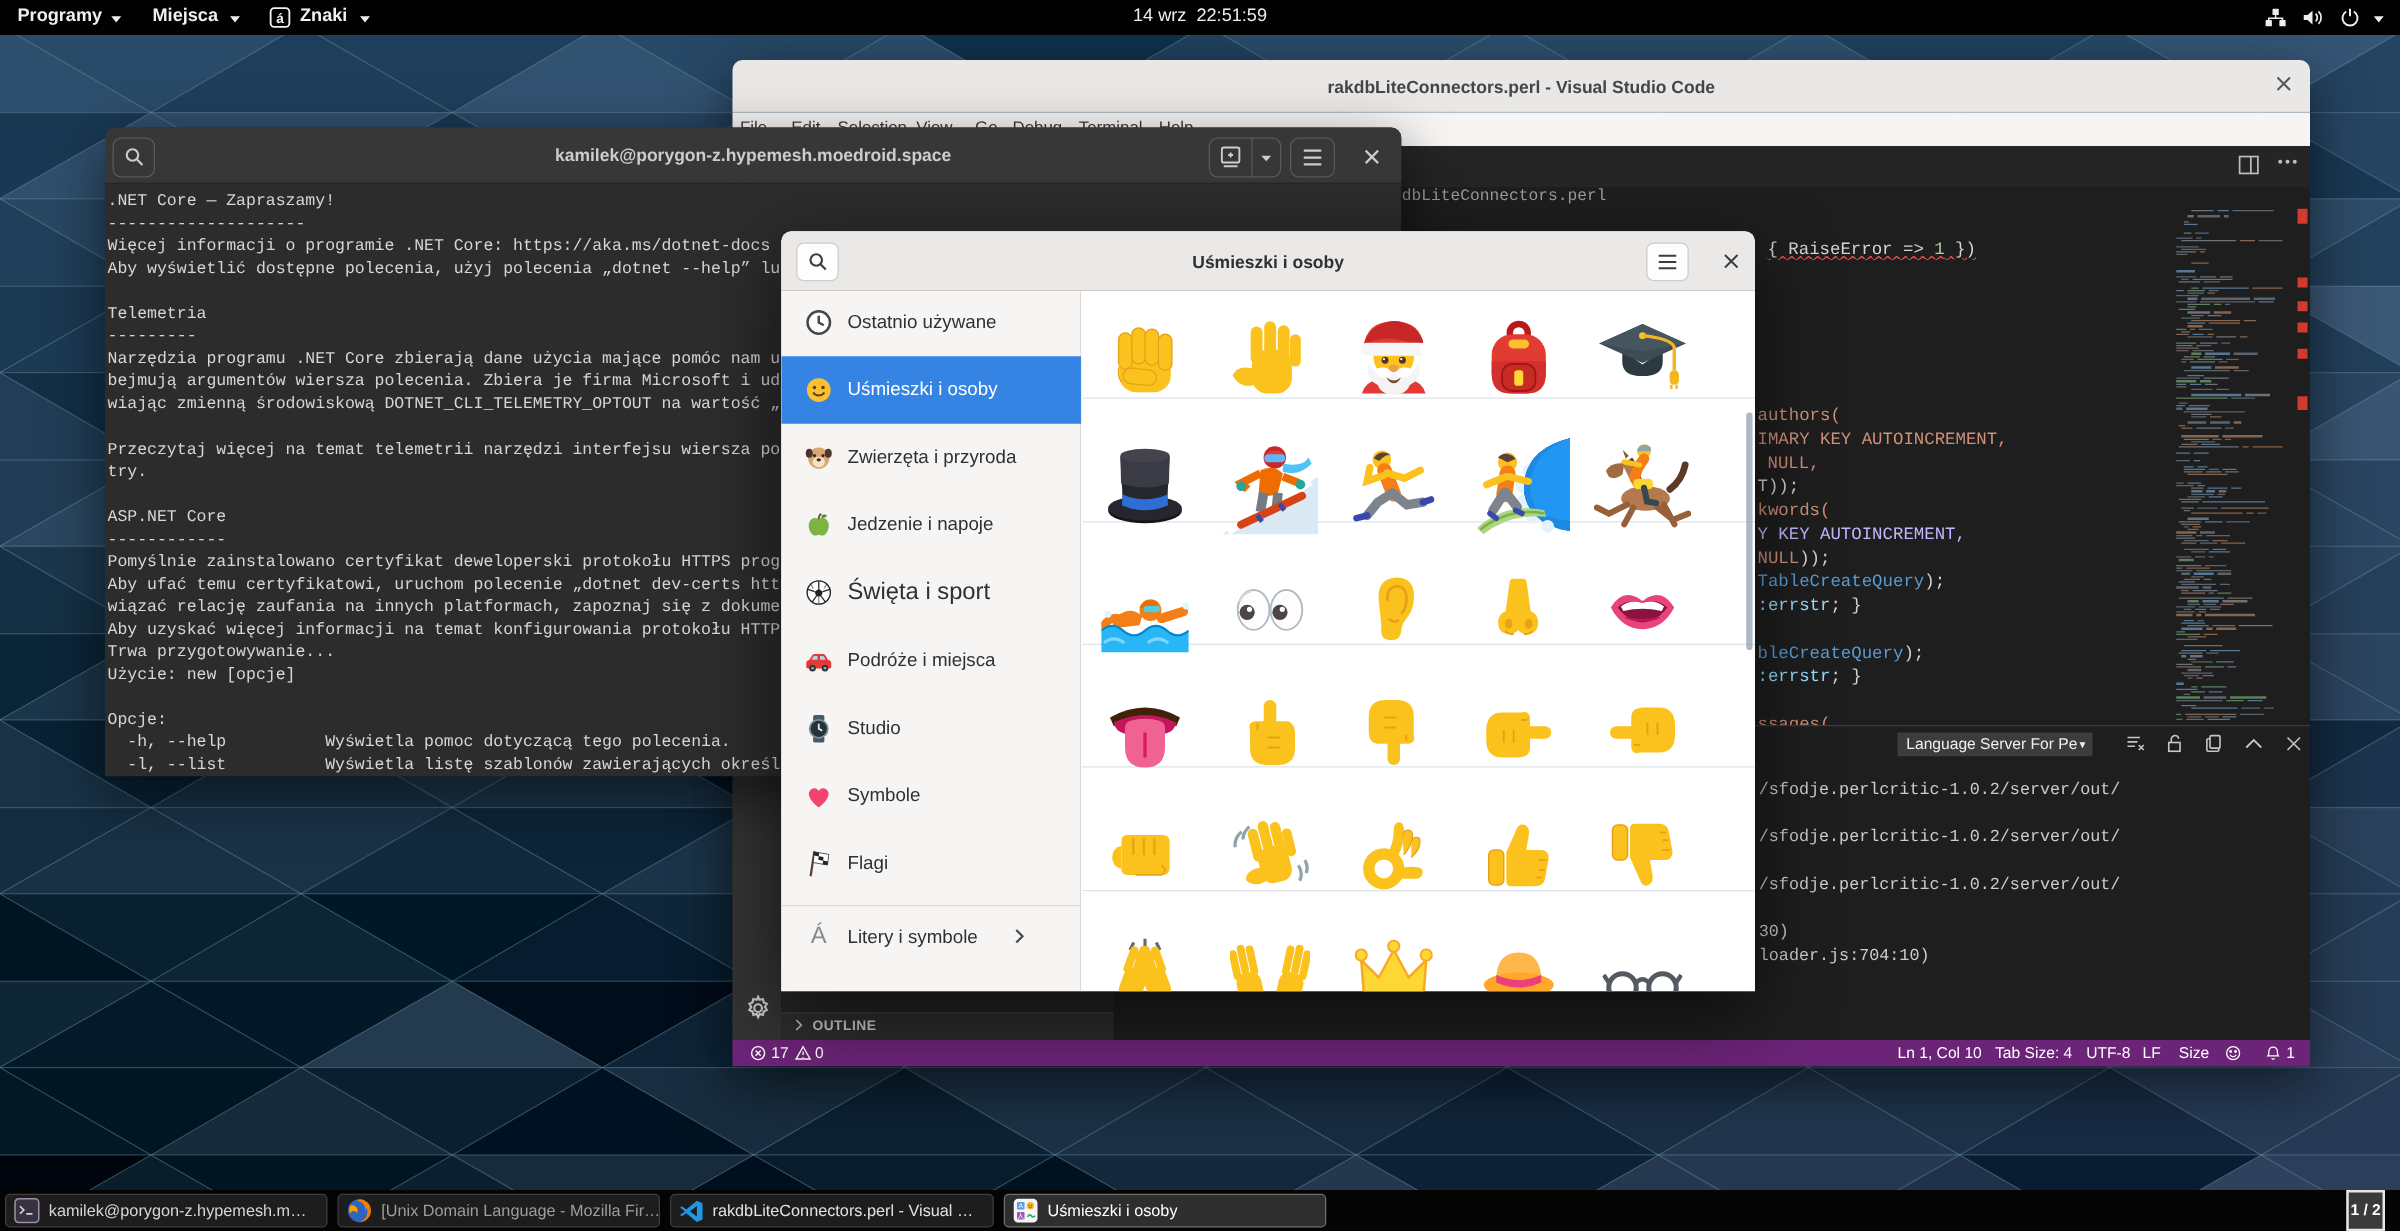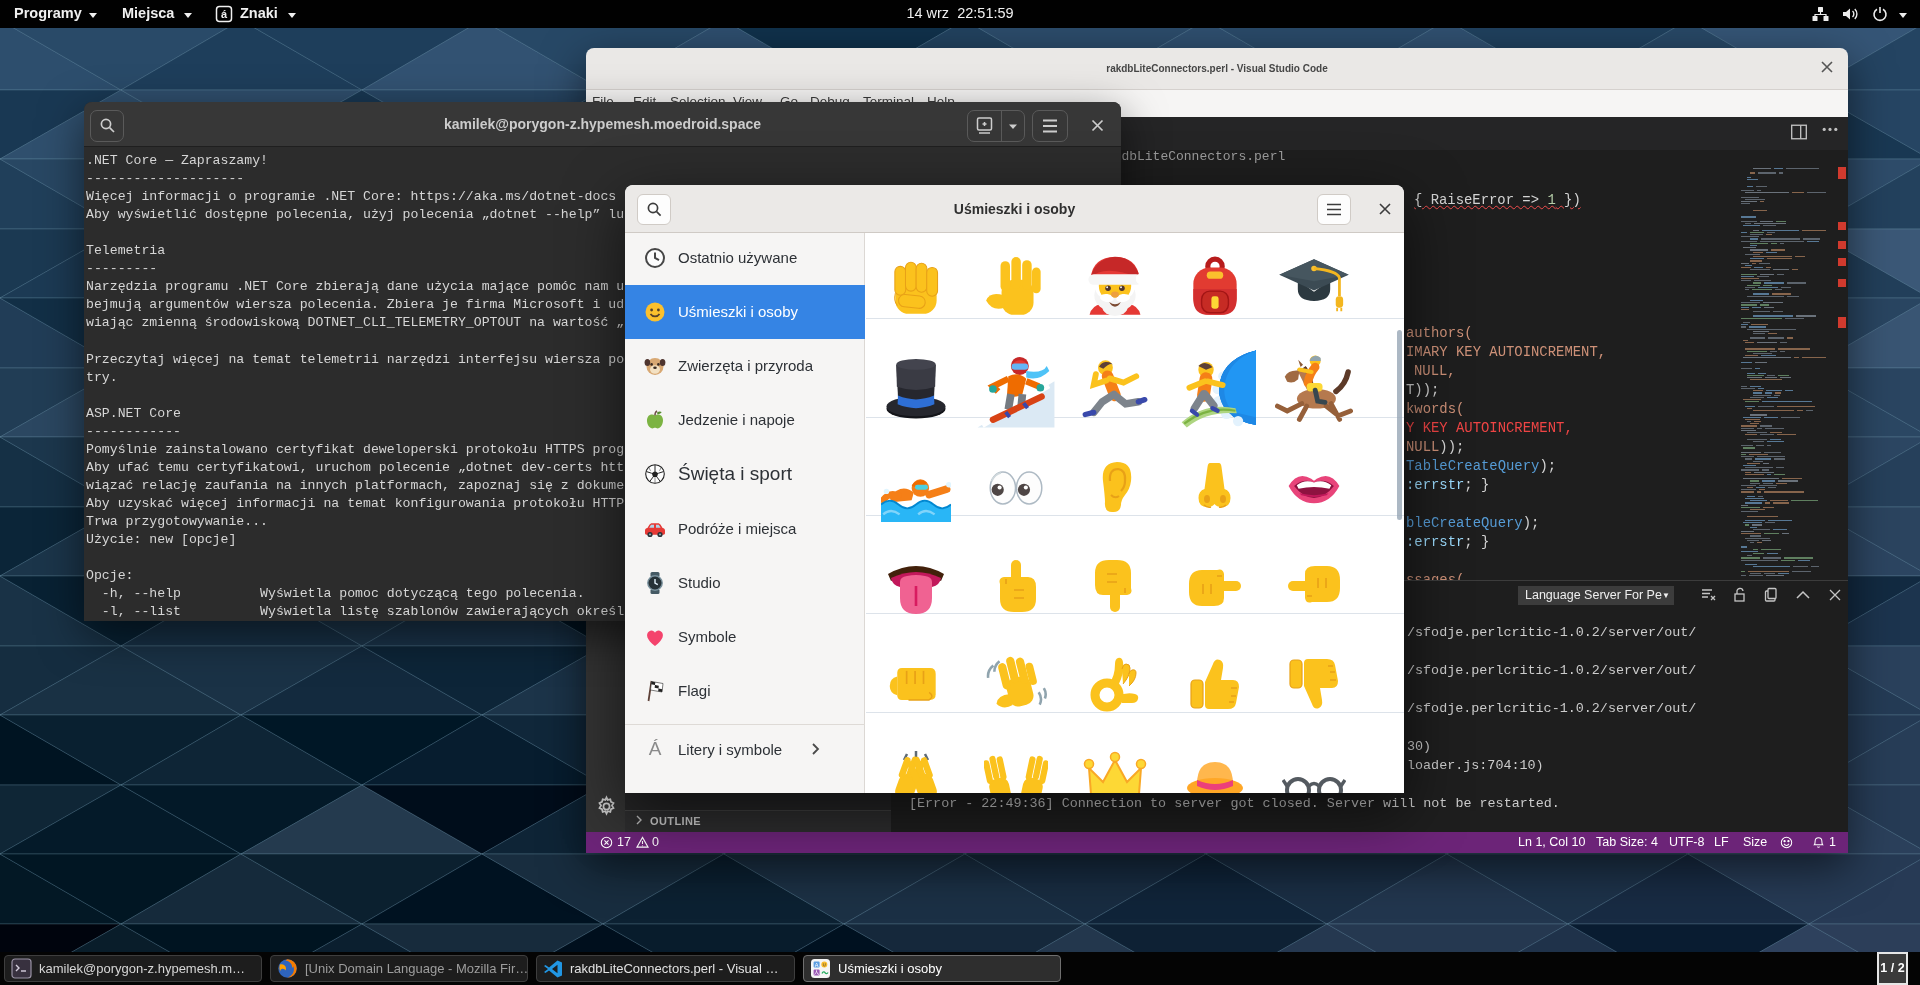--- a/index.html
+++ b/index.html
@@ -362,21 +362,21 @@
       <polygon points="1447,993 1327,1063 1568,1063" fill="#2f415b"></polygon>
       <polygon points="1447,993 1688,993 1568,1063" fill="#25374f"></polygon>
       <polygon points="1688,993 1568,1063 1809,1063" fill="#334561"></polygon>
       <polygon points="1688,993 1930,993 1809,1063" fill="#21324b"></polygon>
       <polygon points="1930,993 1809,1063 2050,1063" fill="#374967"></polygon>
       <polygon points="1930,993 2171,993 2050,1063" fill="#20314b"></polygon>
     </g>
   </svg>
 <div class="win" style="left:586px;top:48px;width:1262px;height:805px;z-index:10;border-radius:8px 8px 0 0">
     <div class="abs" style="left:0;top:0;width:1262px;height:42px;background:#eae8e6;border-radius:8px 8px 0 0;border-bottom:1px solid #d5d1ce"></div>
-    <div class="abs" style="left:0;top:0;width:1262px;height:42px;line-height:42px;text-align:center;font-size:10px;font-weight:bold;color:#464646">rakdbLiteConnectors.perl - Visual Studio Code</div>
+    <div class="abs" style="left:0;top:0;width:1262px;height:42px;line-height:42px;text-align:center;font-size:14px;font-weight:bold;color:#464646">rakdbLiteConnectors.perl - Visual Studio Code</div>
     <svg class="abs" style="left:1233px;top:11px" width="16" height="16" fill="none" stroke="#555" stroke-width="1.6">
       <path d="M3 3 L13 13 M13 3 L3 13"></path>
     </svg>
     <div class="abs" style="left:0;top:42px;width:1262px;height:27px;background:#f6f5f4"></div>
     <div class="abs" style="left:6px;top:42px;height:27px;line-height:23px;font-size:13.5px;color:#3a3a3a">File</div>
     <div class="abs" style="left:47px;top:42px;height:27px;line-height:23px;font-size:13.5px;color:#3a3a3a">Edit</div>
     <div class="abs" style="left:84px;top:42px;height:27px;line-height:23px;font-size:13.5px;color:#3a3a3a">Selection</div>
     <div class="abs" style="left:147px;top:42px;height:27px;line-height:23px;font-size:13.5px;color:#3a3a3a">View</div>
     <div class="abs" style="left:194px;top:42px;height:27px;line-height:23px;font-size:13.5px;color:#3a3a3a">Go</div>
     <div class="abs" style="left:224px;top:42px;height:27px;line-height:23px;font-size:13.5px;color:#3a3a3a">Debug</div>
@@ -406,21 +406,21 @@
     </svg>
     <div class="abs" style="left:305px;top:102px;width:957px;height:20px;background:#1e1e1e"></div>
     <div class="abs mono" style="left:512px;top:99px;height:19px;line-height:19px;font-size:13px;color:#9d9d9d">rakdbLiteConnectors.perl</div>
     <div class="abs" style="left:305px;top:122px;width:957px;height:458px;background:#1e1e1e"></div>
     <div class="abs mono" style="left:828px;top:143px;height:19px;line-height:19px;font-size:13.9px;text-decoration:underline;text-decoration-style:wavy;text-decoration-color:#f14c4c;text-decoration-thickness:1px;"><span style="color:#d4d4d4">{ RaiseError =&gt; </span><span style="color:#b5cea8">1</span><span style="color:#d4d4d4"> })</span></div>
     <div class="abs mono" style="left:820px;top:276px;height:19px;line-height:19px;font-size:13.9px;"><span style="color:#ce9178">authors(</span></div>
     <div class="abs mono" style="left:820px;top:295px;height:19px;line-height:19px;font-size:13.9px;"><span style="color:#ce9178">IMARY KEY AUTOINCREMENT,</span></div>
     <div class="abs mono" style="left:828px;top:314px;height:19px;line-height:19px;font-size:13.9px;"><span style="color:#ce9178">NULL,</span></div>
     <div class="abs mono" style="left:820px;top:333px;height:19px;line-height:19px;font-size:13.9px;"><span style="color:#d4d4d4">T));</span></div>
     <div class="abs mono" style="left:820px;top:352px;height:19px;line-height:19px;font-size:13.9px;"><span style="color:#ce9178">kwords(</span></div>
-    <div class="abs mono" style="left:820px;top:371px;height:19px;line-height:19px;font-size:13.9px;"><span style="color:#ef4444">Y KEY AUTOINCREMENT,</span></div>
+    <div class="abs mono" style="left:820px;top:371px;height:19px;line-height:19px;font-size:13.9px;"><span style="color:#c4b5fd">Y KEY AUTOINCREMENT,</span></div>
     <div class="abs mono" style="left:820px;top:390px;height:19px;line-height:19px;font-size:13.9px;"><span style="color:#ce9178">NULL</span><span style="color:#d4d4d4">));</span></div>
     <div class="abs mono" style="left:820px;top:409px;height:19px;line-height:19px;font-size:13.9px;"><span style="color:#569cd6">TableCreateQuery</span><span style="color:#d4d4d4">);</span></div>
     <div class="abs mono" style="left:820px;top:428px;height:19px;line-height:19px;font-size:13.9px;"><span style="color:#9cdcfe">:errstr</span><span style="color:#d4d4d4">; }</span></div>
     <div class="abs mono" style="left:820px;top:466px;height:19px;line-height:19px;font-size:13.9px;"><span style="color:#569cd6">bleCreateQuery</span><span style="color:#d4d4d4">);</span></div>
     <div class="abs mono" style="left:820px;top:485px;height:19px;line-height:19px;font-size:13.9px;"><span style="color:#9cdcfe">:errstr</span><span style="color:#d4d4d4">; }</span></div>
     <div class="abs mono" style="left:820px;top:523px;height:19px;line-height:19px;font-size:13.9px;"><span style="color:#ce9178">ssages(</span></div>
     <div class="abs" style="left:305px;top:532px;width:957px;height:252px;background:#1e1e1e;border-top:1px solid #3c3c3c"></div>
     <div class="abs" style="left:932px;top:538px;width:156px;height:19px;background:#3c3c3c;color:#efefef;font-size:12.5px;line-height:19px;padding-left:7px;white-space:nowrap;overflow:hidden">Language Server For Pe<span style="position:absolute;right:4px;top:0;font-size:8px">▼</span></div>
     <svg class="abs" style="left:1115px;top:539px" width="16" height="16" viewBox="0 0 16 16" stroke="#c5c5c5" fill="none" stroke-width="1.3">
       <path d="M1 3h10M1 6.5h8M1 10h6"></path>
@@ -438,21 +438,20 @@
       <path d="M2 11l6-6 6 6"></path>
     </svg>
     <svg class="abs" style="left:1241px;top:539px" width="16" height="16" viewBox="0 0 16 16" stroke="#c5c5c5" fill="none" stroke-width="1.3">
       <path d="M3 3l10 10M13 3L3 13"></path>
     </svg>
     <div class="abs mono" style="left:821px;top:575px;height:19px;line-height:19px;font-size:13.4px;color:#cccccc;white-space:pre">/sfodje.perlcritic-1.0.2/server/out/</div>
     <div class="abs mono" style="left:821px;top:613px;height:19px;line-height:19px;font-size:13.4px;color:#cccccc;white-space:pre">/sfodje.perlcritic-1.0.2/server/out/</div>
     <div class="abs mono" style="left:821px;top:651px;height:19px;line-height:19px;font-size:13.4px;color:#cccccc;white-space:pre">/sfodje.perlcritic-1.0.2/server/out/</div>
     <div class="abs mono" style="left:821px;top:689px;height:19px;line-height:19px;font-size:13.4px;color:#cccccc;white-space:pre">30)</div>
     <div class="abs mono" style="left:821px;top:708px;height:19px;line-height:19px;font-size:13.4px;color:#cccccc;white-space:pre">loader.js:704:10)</div>
-    <div class="abs mono" style="left:323px;top:746px;height:19px;line-height:19px;font-size:13.4px;color:#cccccc;white-space:pre">[Error - 22:49:36] Connection to server got closed. Server will not be restarted.</div>
     <div class="abs" style="left:0;top:784px;width:1262px;height:21px;background:#6c2478"></div>
     <svg class="abs" style="left:14px;top:788px" width="13" height="13" viewBox="0 0 14 14" fill="none" stroke="#fff" stroke-width="1.2">
       <circle cx="7" cy="7" r="5.6"></circle>
       <path d="M4.8 4.8l4.4 4.4M9.2 4.8L4.8 9.2"></path>
     </svg>
     <div class="abs" style="left:31px;top:784px;height:21px;line-height:21px;font-size:12.5px;color:#fff">17</div>
     <svg class="abs" style="left:50px;top:788px" width="13" height="13" viewBox="0 0 14 14" fill="none" stroke="#fff" stroke-width="1.2">
       <path d="M7 1.5L13 12H1z"></path>
       <path d="M7 5.5v3.2M7 10.3v.7"></path>
     </svg>

